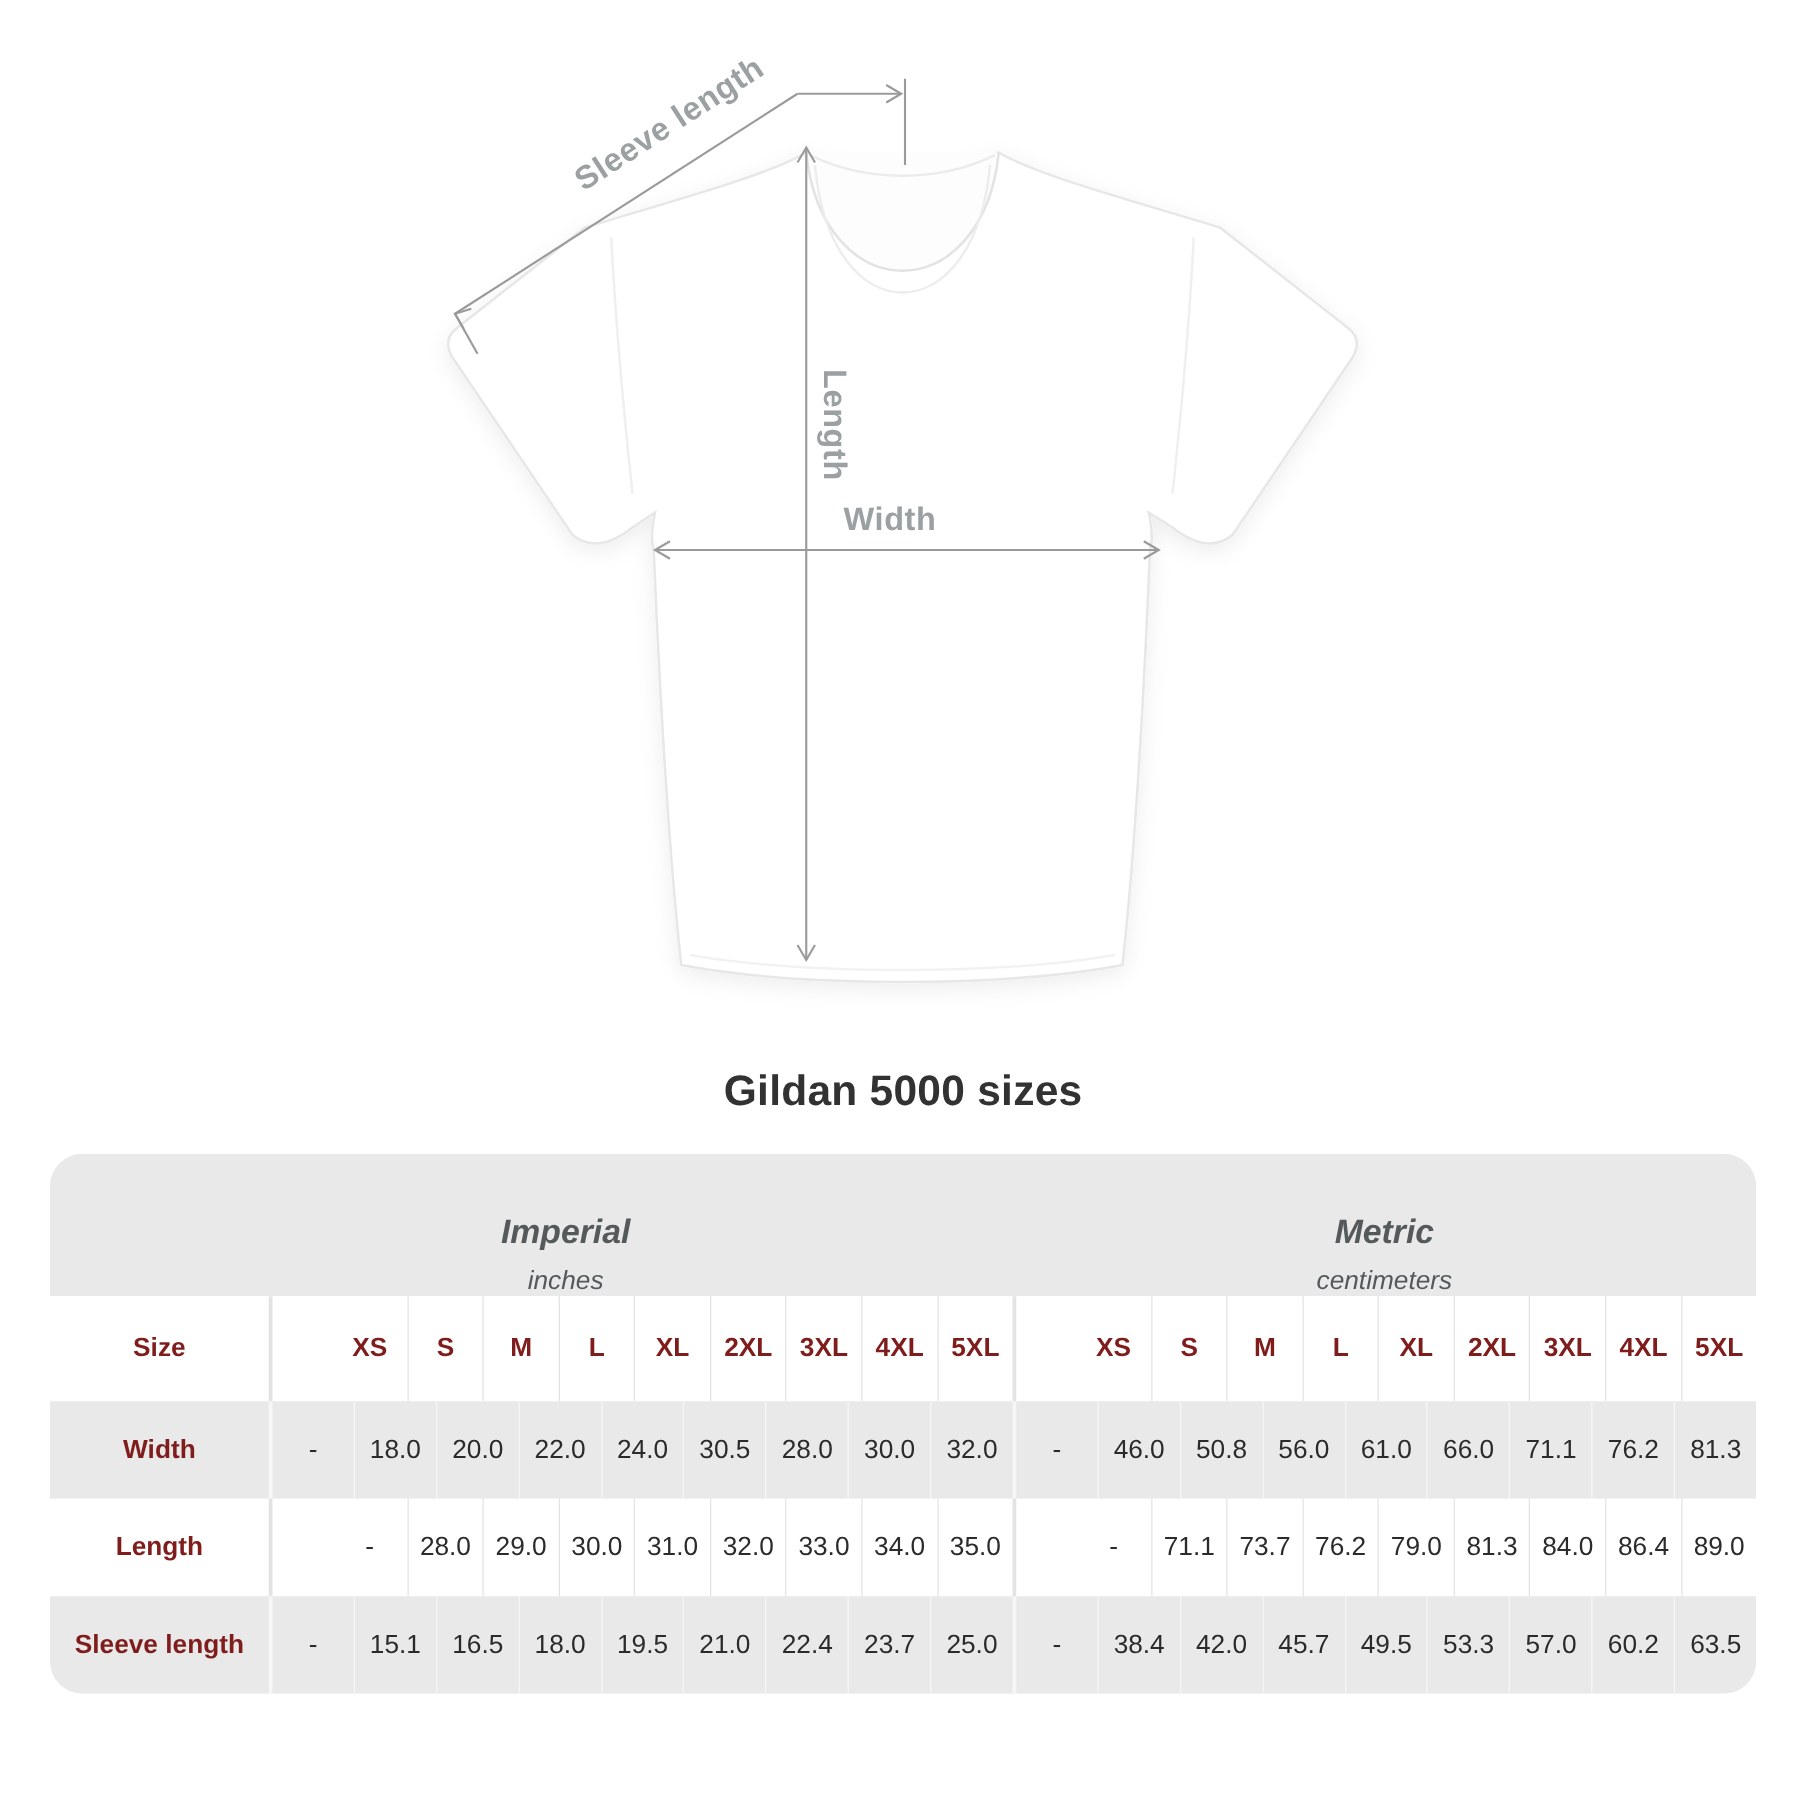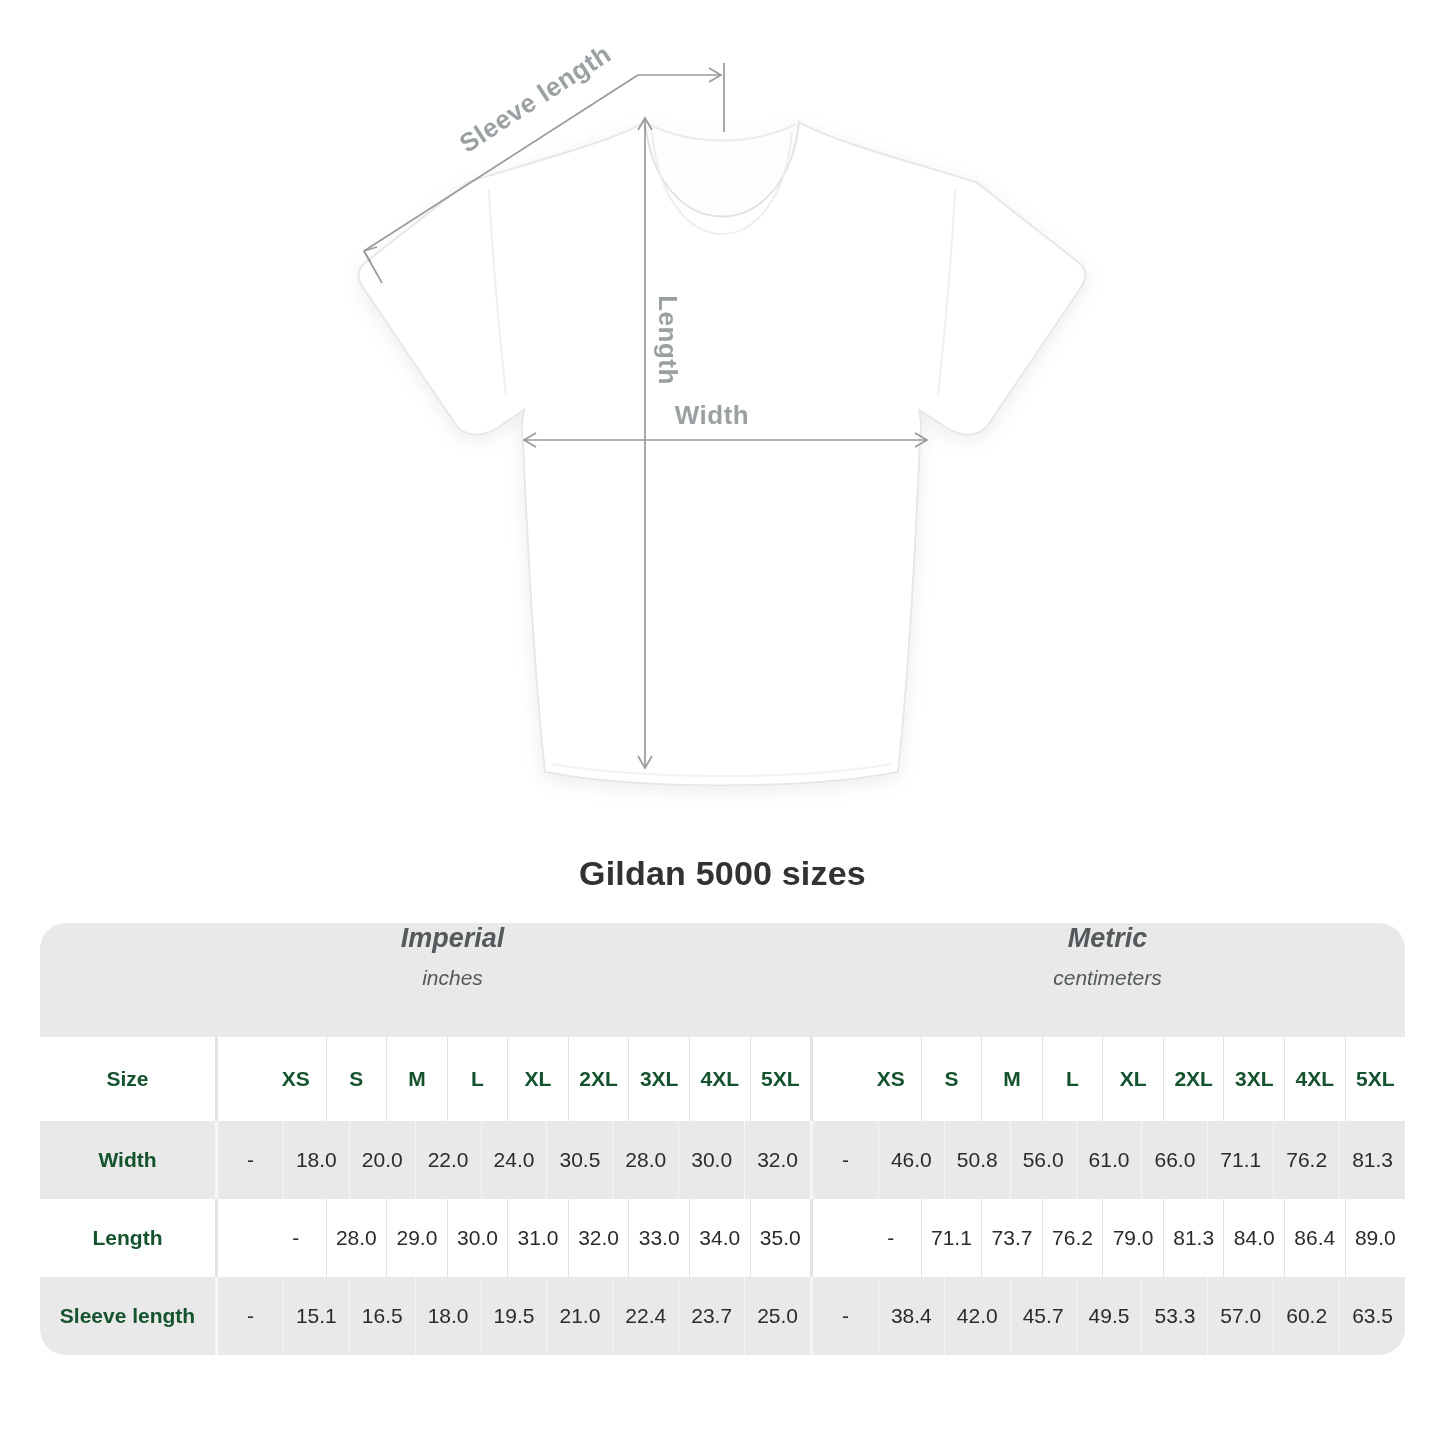--- a/index.html
+++ b/index.html
@@ -22,36 +22,36 @@
   }
   .subtitle{
     margin-top:12px;font-size:21px;font-style:italic;color:#4d4d4d;
   }
   
   .size-table{
     margin:30px 40px 0 40px;width:1365px;border-radius:26px;overflow:hidden;
     background:#ffffff;
   }
   .band{display:flex;height:114px;background:#e9e9e9;}
-  .band-col{display:flex;flex-direction:column;align-items:center;justify-content:flex-start;}
+  .band-col{display:flex;flex-direction:column;align-items:center;justify-content:flex-end;}
   .band-left{width:770px;padding-left:55px;box-sizing:border-box;}
   .band-right{flex:1;}
   .band-name{font-size:27px;font-weight:bold;font-style:italic;color:#54595c;}
   .band-unit{margin-top:12px;font-size:21px;font-style:italic;color:#54595c;}
   .trow{display:flex;}
   .size-row{height:84px;background:#ffffff;}
   .data-row{height:78px;}
   .row-gray{background:#e9e9e9;}
   .row-white{background:#ffffff;}
   .cell{
     flex:1;display:flex;align-items:center;justify-content:center;
     font-size:21px;color:#2b2b2b;box-sizing:border-box;min-width:0;
   }
   .label-cell{flex:0 0 175px;}
-  .th,.label-cell{font-weight:bold;color:#14532d;}
+  .th,.label-cell{font-weight:bold;color:#7f1d1d;}
   .row-white .cell{border-left:1px solid #e3e3e3;}
   .row-gray  .cell{border-left:1px solid #f6f6f6;}
   .row-white .cell.first, .row-white .cell.divider{border-left-width:3px;padding-left:48px;}
   .row-gray  .cell.first, .row-gray  .cell.divider{border-left-width:3px;}
   .cell.label-cell{border-left:none !important;}
 </style>
 </head>
 <body>
 
 <div class="diagram">

